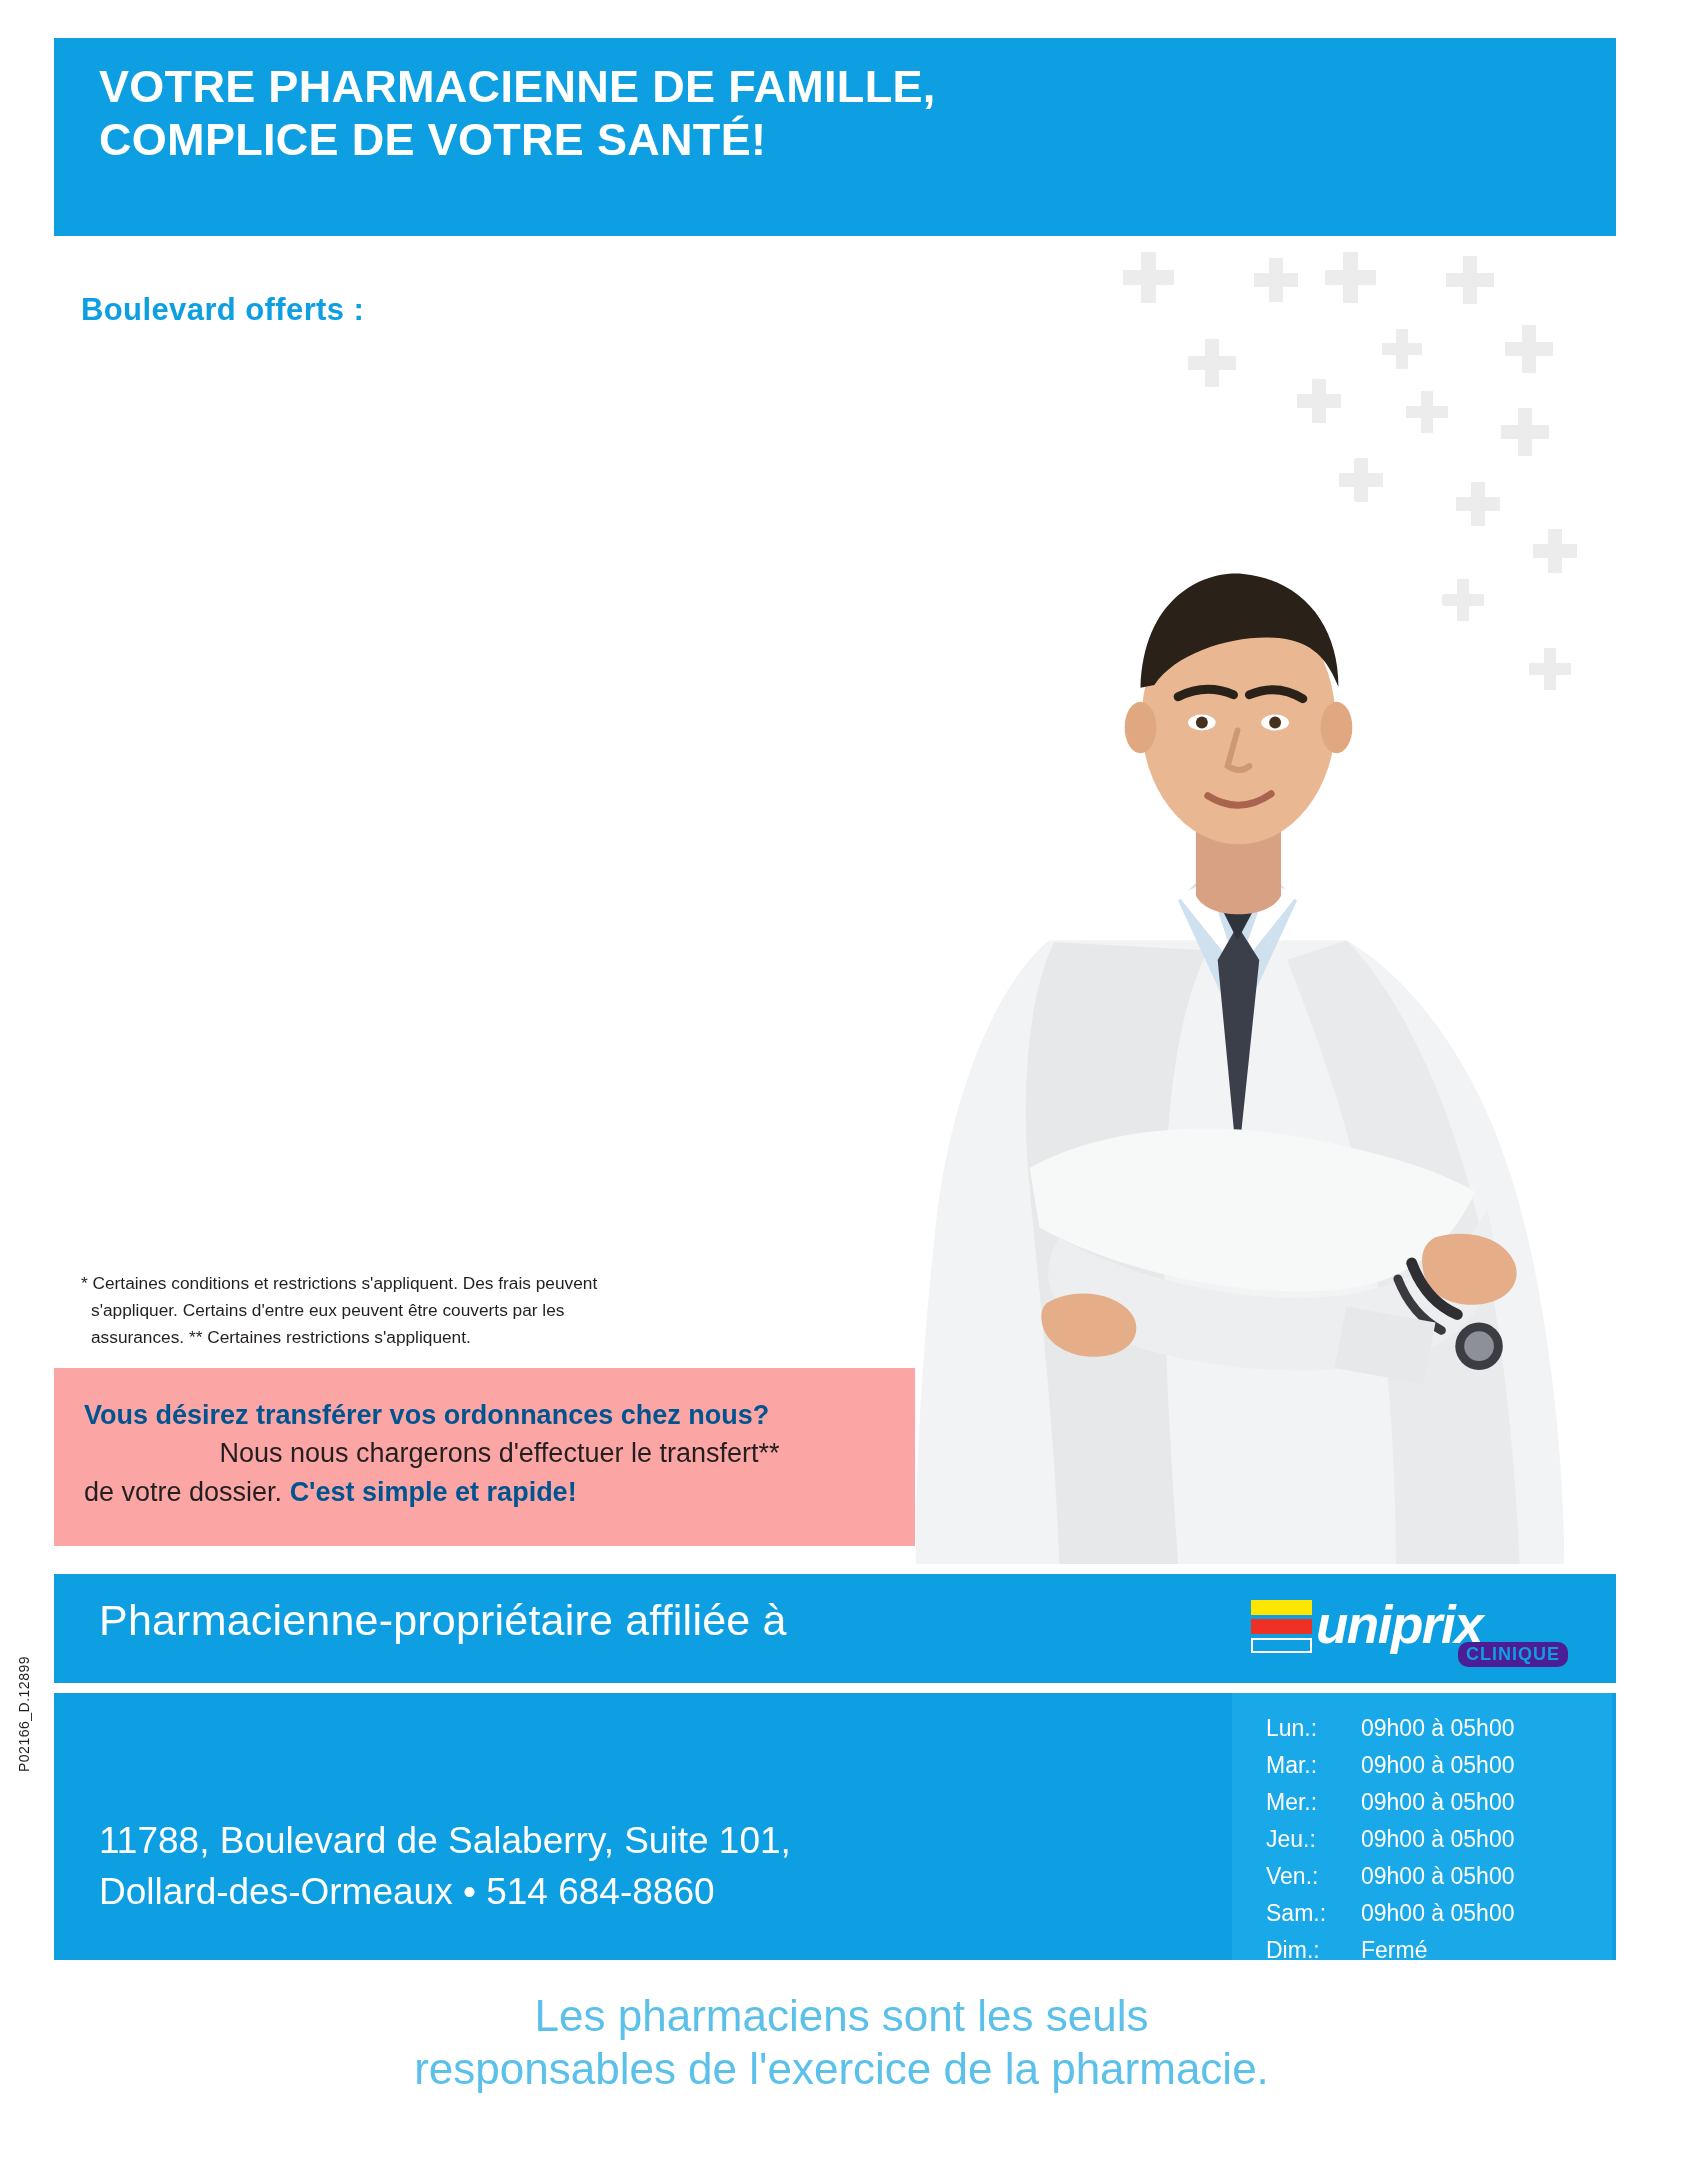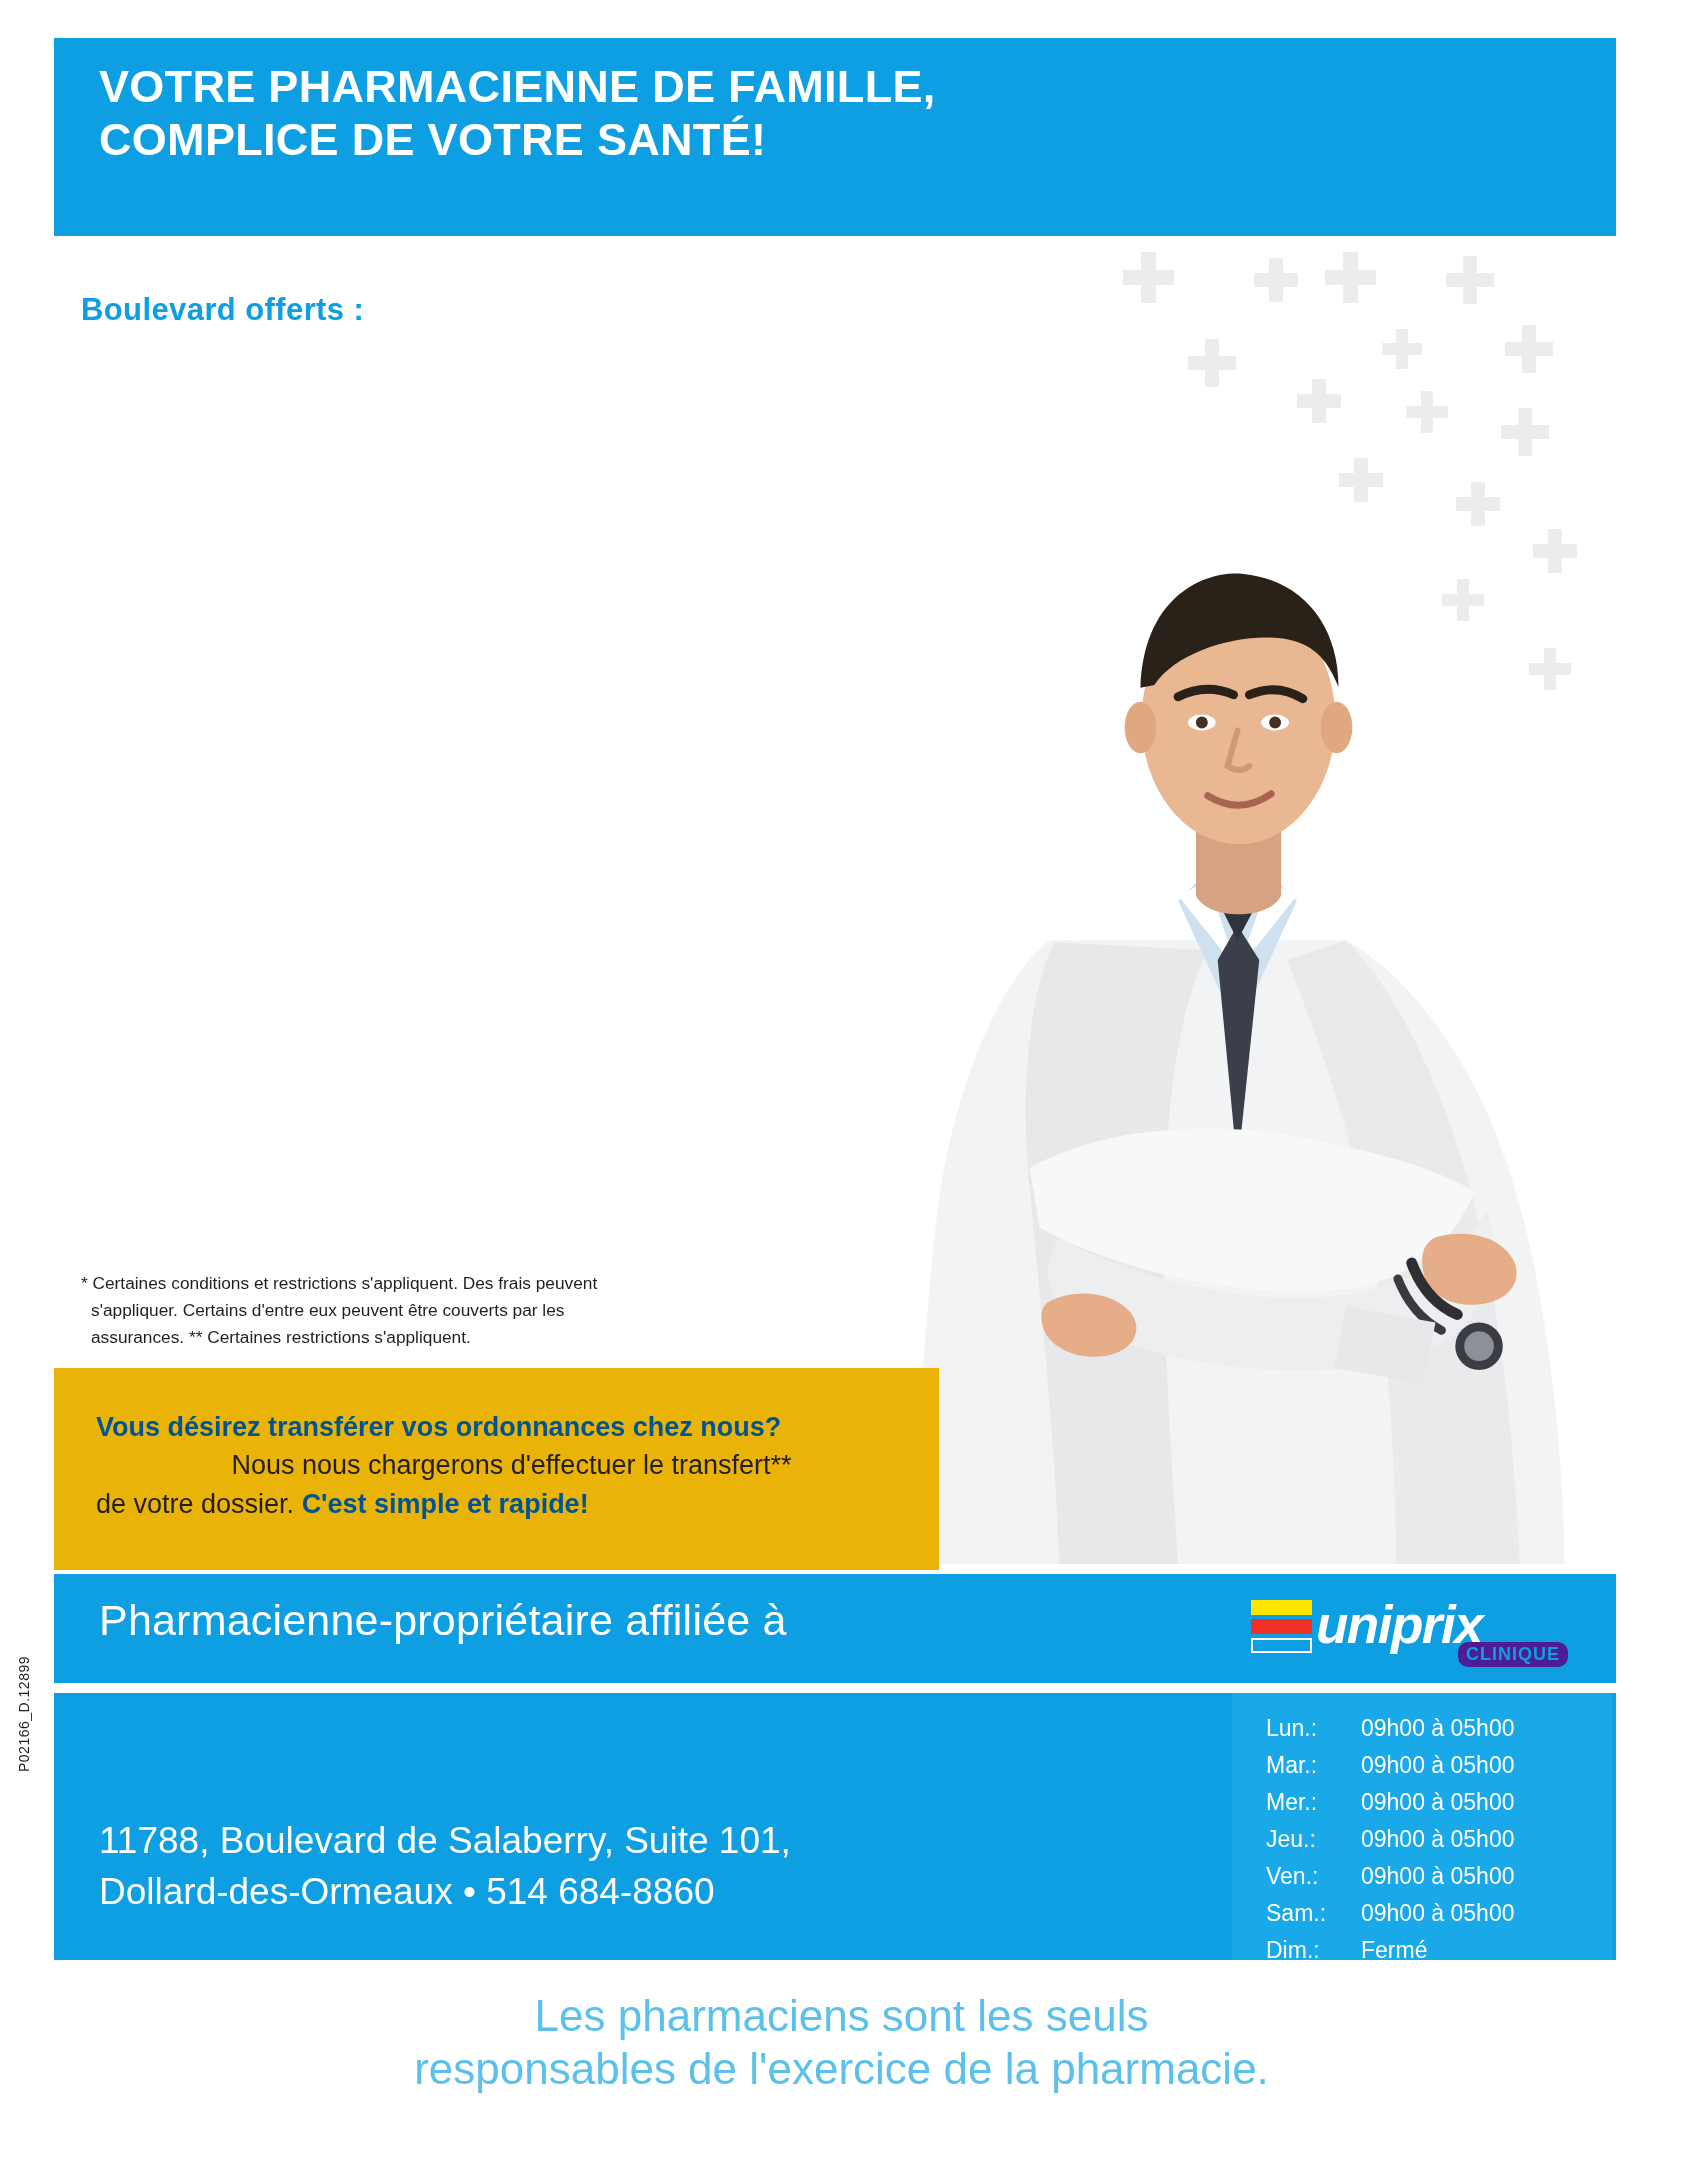--- a/index.html
+++ b/index.html
@@ -93,22 +93,22 @@
     line-height: 1.55;
   }
 
   
   .yellow-box {
     position: absolute;
     left: 54px;
     top: 1368px;
     width: 861px;
     height: 178px;
-    background: #eab308;
-    padding: 12px;
+    background: #fca5a5;
+    padding: 0;
   }
   .yellow-box .yb-line {
     margin-left: 30px;
     font-size: 27px;
     color: #0d2f73;
     line-height: 1.42;
   }
   .yellow-box .yb1 { padding-top: 28px; font-weight: bold; color: #00548f; }
   .yellow-box .yb2 { color: #231f20; text-align: center; }
   .yellow-box .yb3 { color: #231f20; }

